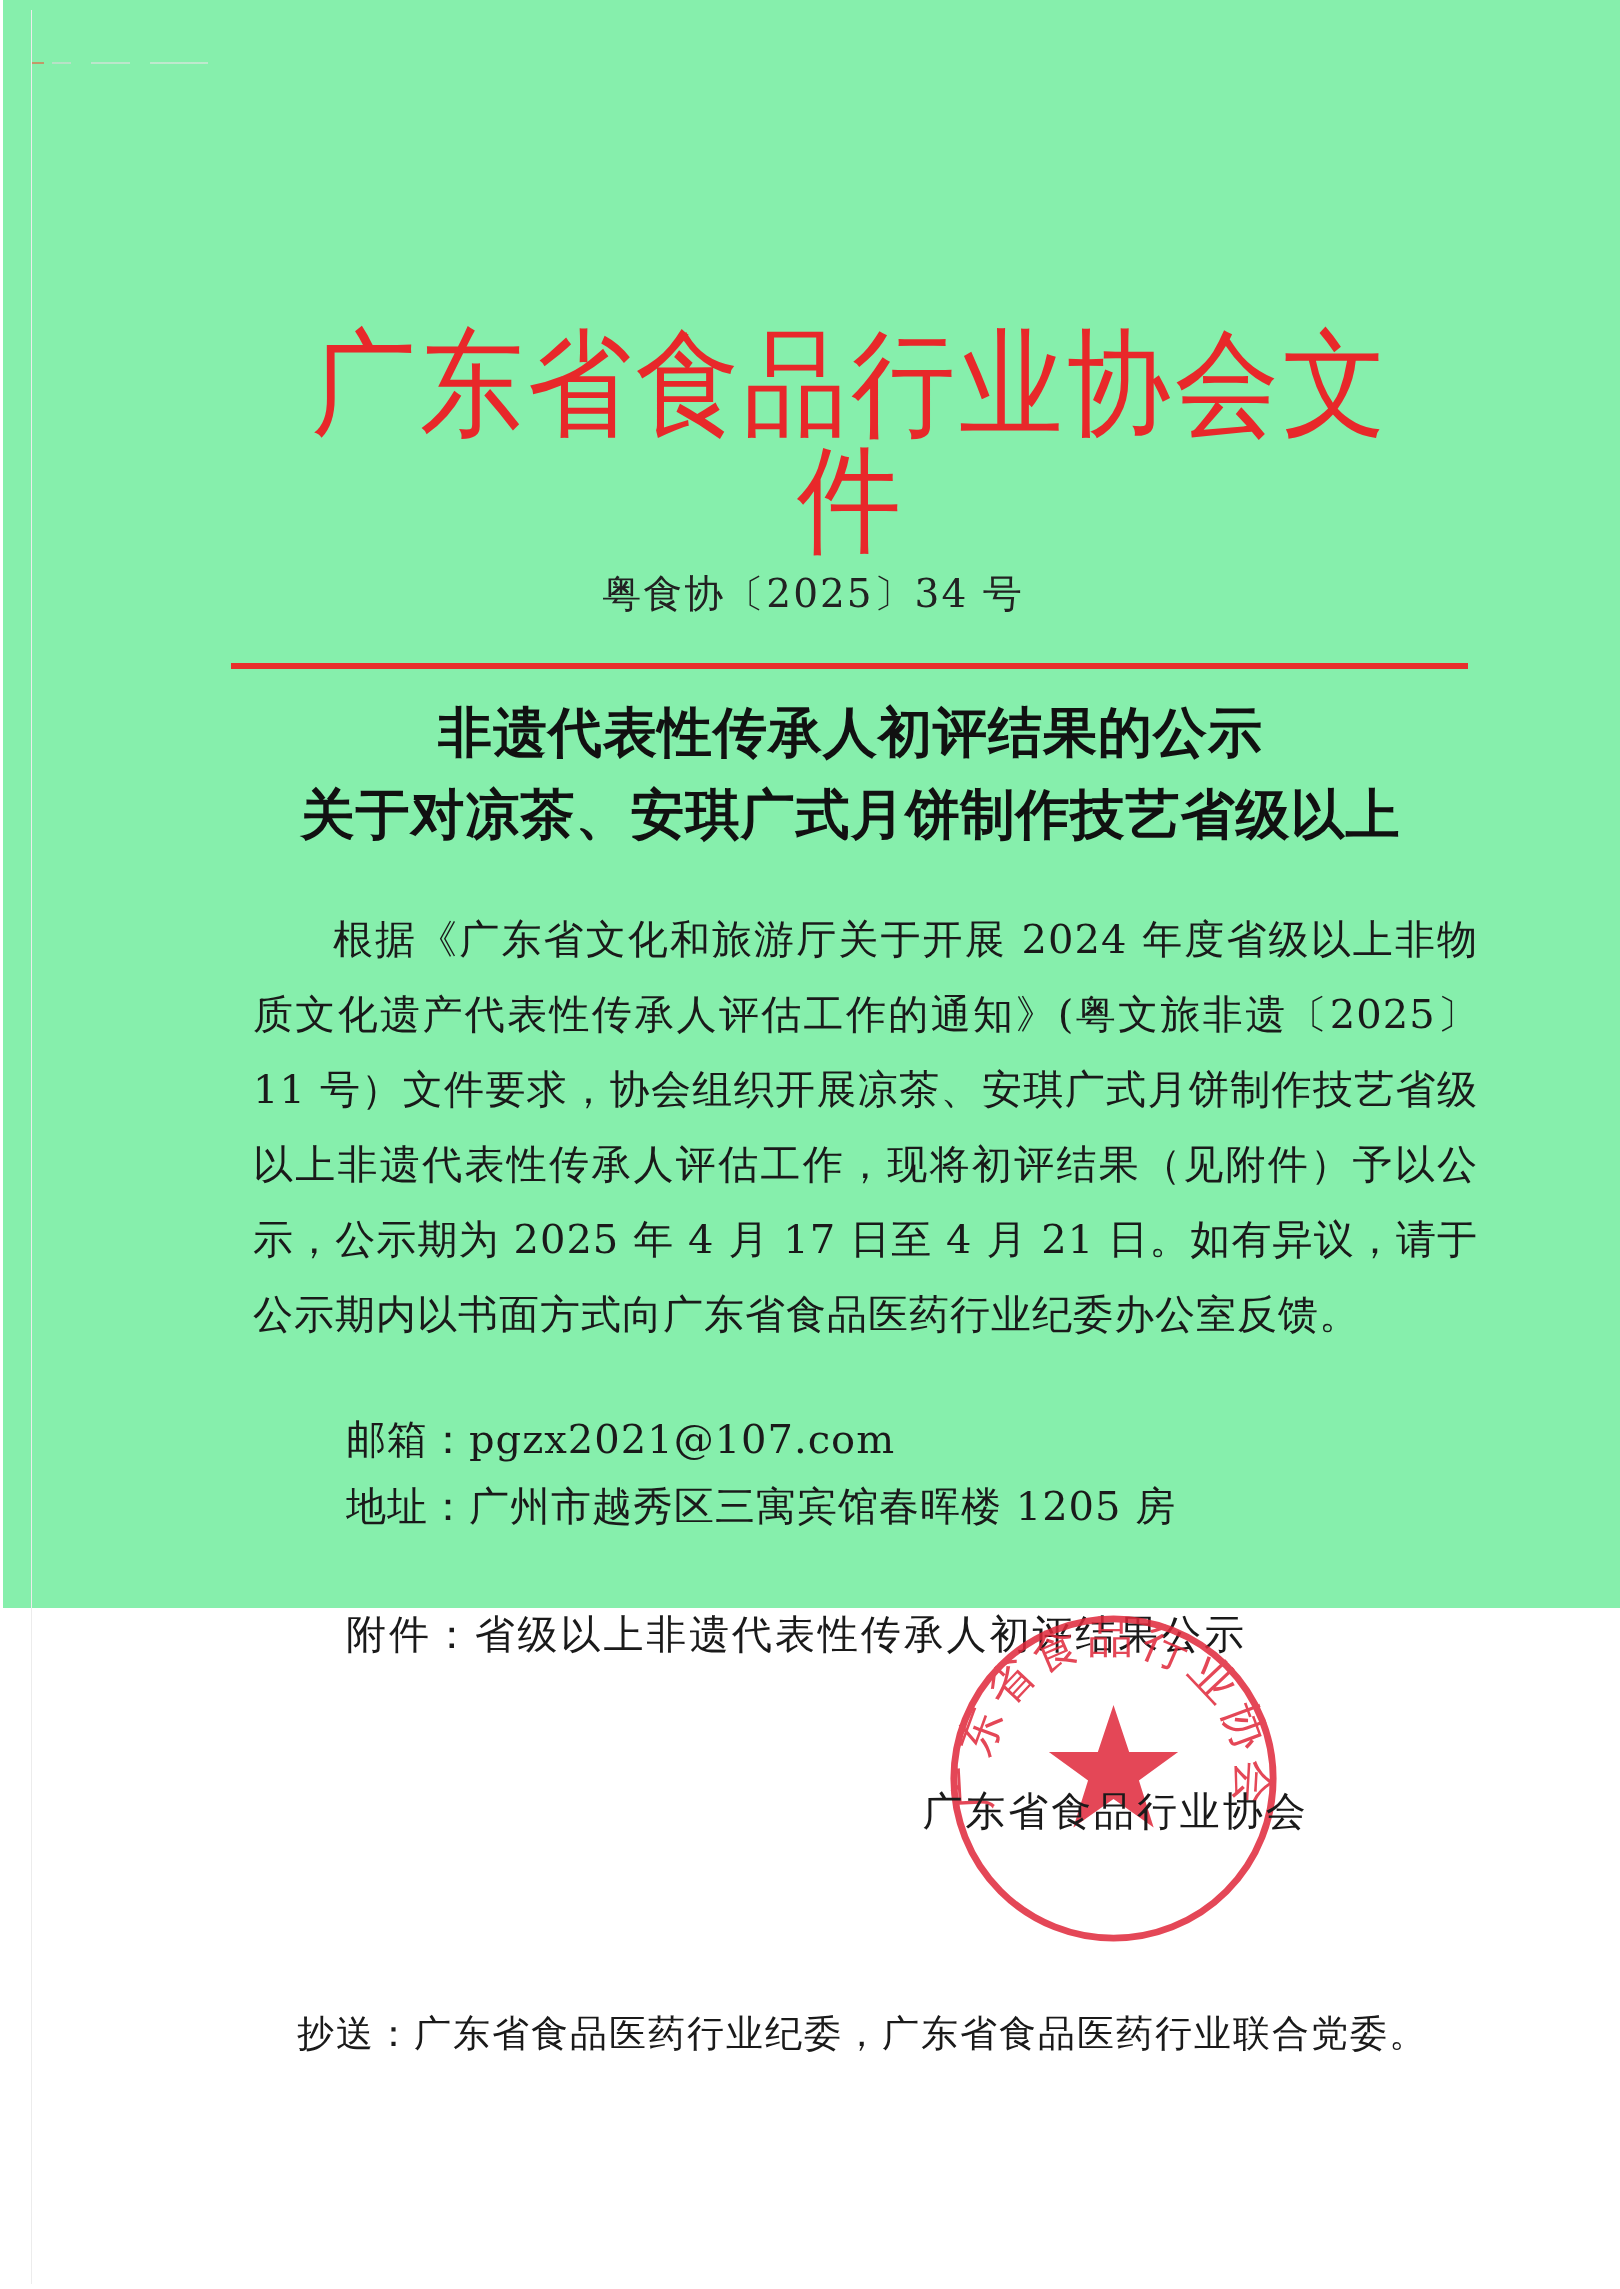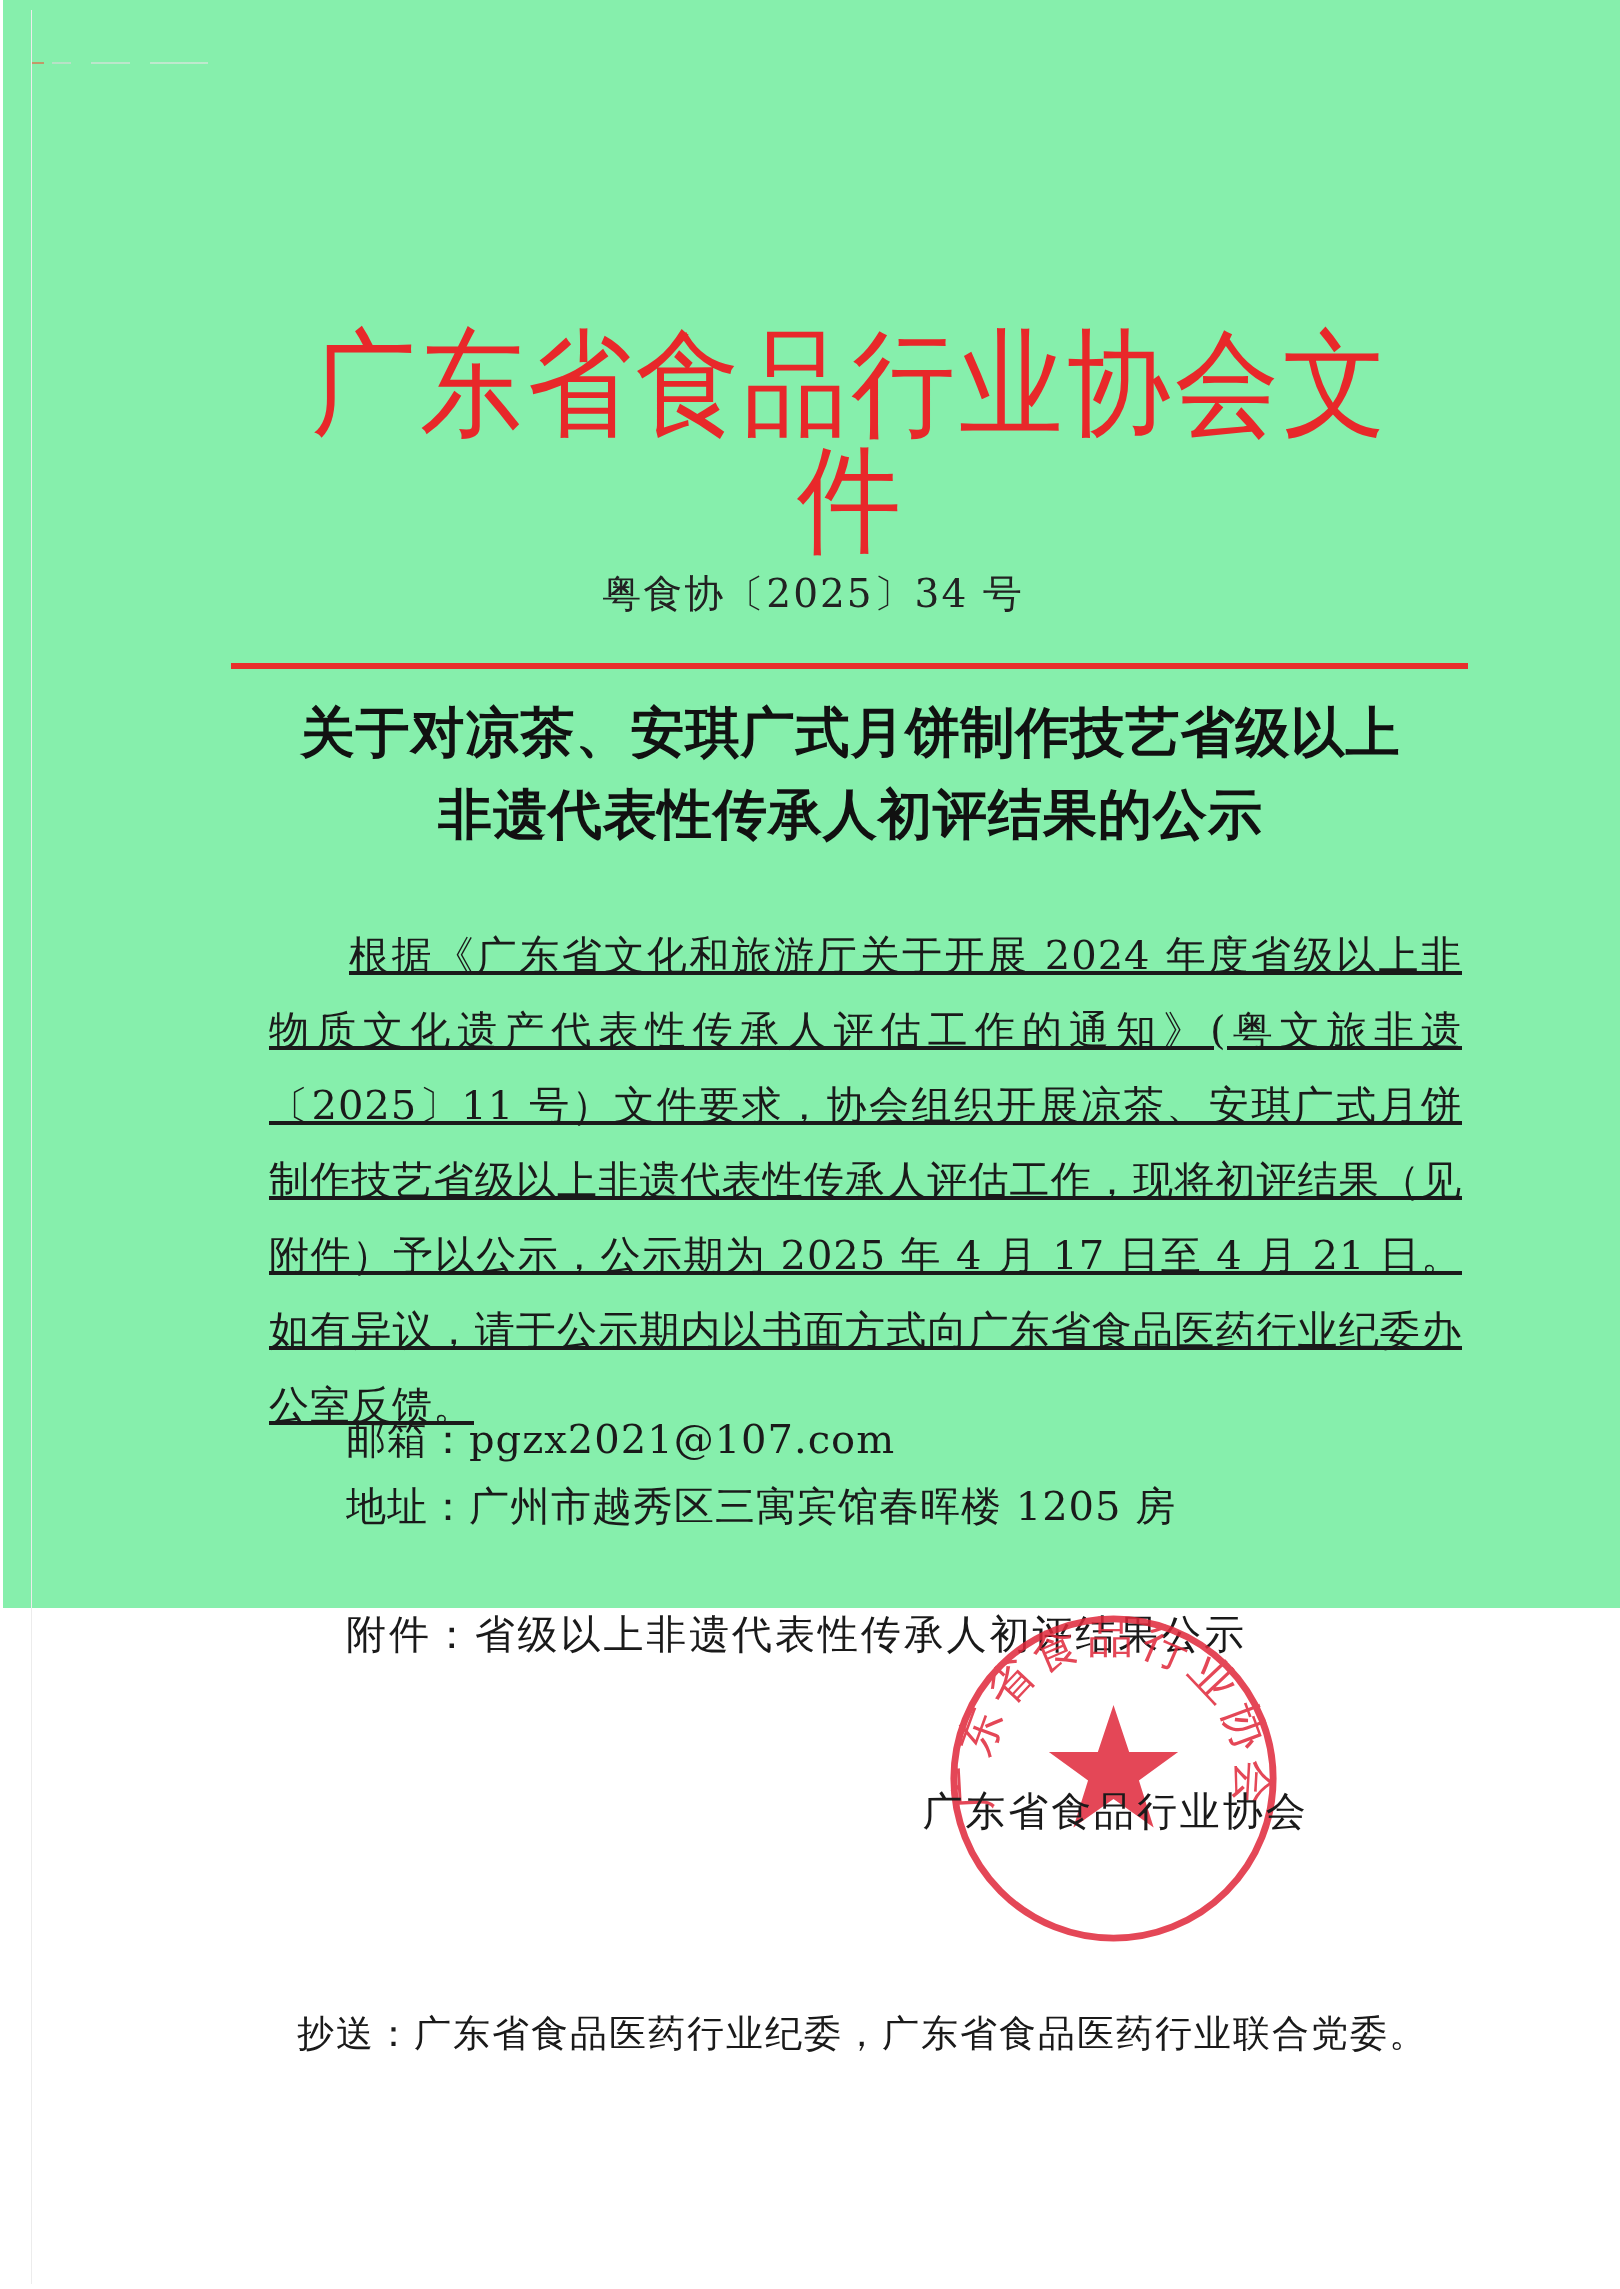--- a/index.html
+++ b/index.html
@@ -78,23 +78,22 @@
     position: absolute;
     left: 250px; top: 902px;
     width: 1225px;
     font-size: 40px;
     line-height: 75px;
     color: #1a1a1a;
     text-align: justify;
     letter-spacing: 1px;
   }
   .body-text p {
-    margin: 16px;
+    margin: 0;
     text-indent: 2em;
-    text-decoration: underline;
   }
   .contact {
     position: absolute;
     left: 343px;
     font-size: 40px;
     line-height: 1;
     color: #1a1a1a;
     letter-spacing: 1px;
     white-space: pre;
   }
@@ -147,22 +146,22 @@
   <div class="scan-edge"></div>
   <div class="scan-mark"></div>
 
   <div class="masthead">广东省食品行业协会文件</div>
 
   <div class="doc-number">粤食协〔2025〕34 号</div>
 
   <div class="red-rule"></div>
 
   <div class="title">
+    <div>非遗代表性传承人初评结果的公示</div>
     <div>关于对凉茶、安琪广式月饼制作技艺省级以上</div>
-    <div>非遗代表性传承人初评结果的公示</div>
   </div>
 
   <div class="body-text">
     <p>根据《广东省文化和旅游厅关于开展 2024 年度省级以上非物质文化遗产代表性传承人评估工作的通知》(粤文旅非遗〔2025〕11 号）文件要求，协会组织开展凉茶、安琪广式月饼制作技艺省级以上非遗代表性传承人评估工作，现将初评结果（见附件）予以公示，公示期为 2025 年 4 月 17 日至 4 月 21 日。如有异议，请于公示期内以书面方式向广东省食品医药行业纪委办公室反馈。</p>
   </div>
 
 
   <div class="contact" style="top:1419px;"><span>邮箱：</span><span>pgzx2021@107.com</span></div>
 
   <div class="contact" style="top:1486px;"><span>地址：</span><span>广州市越秀区三寓宾馆春晖楼 1205 房</span></div>

